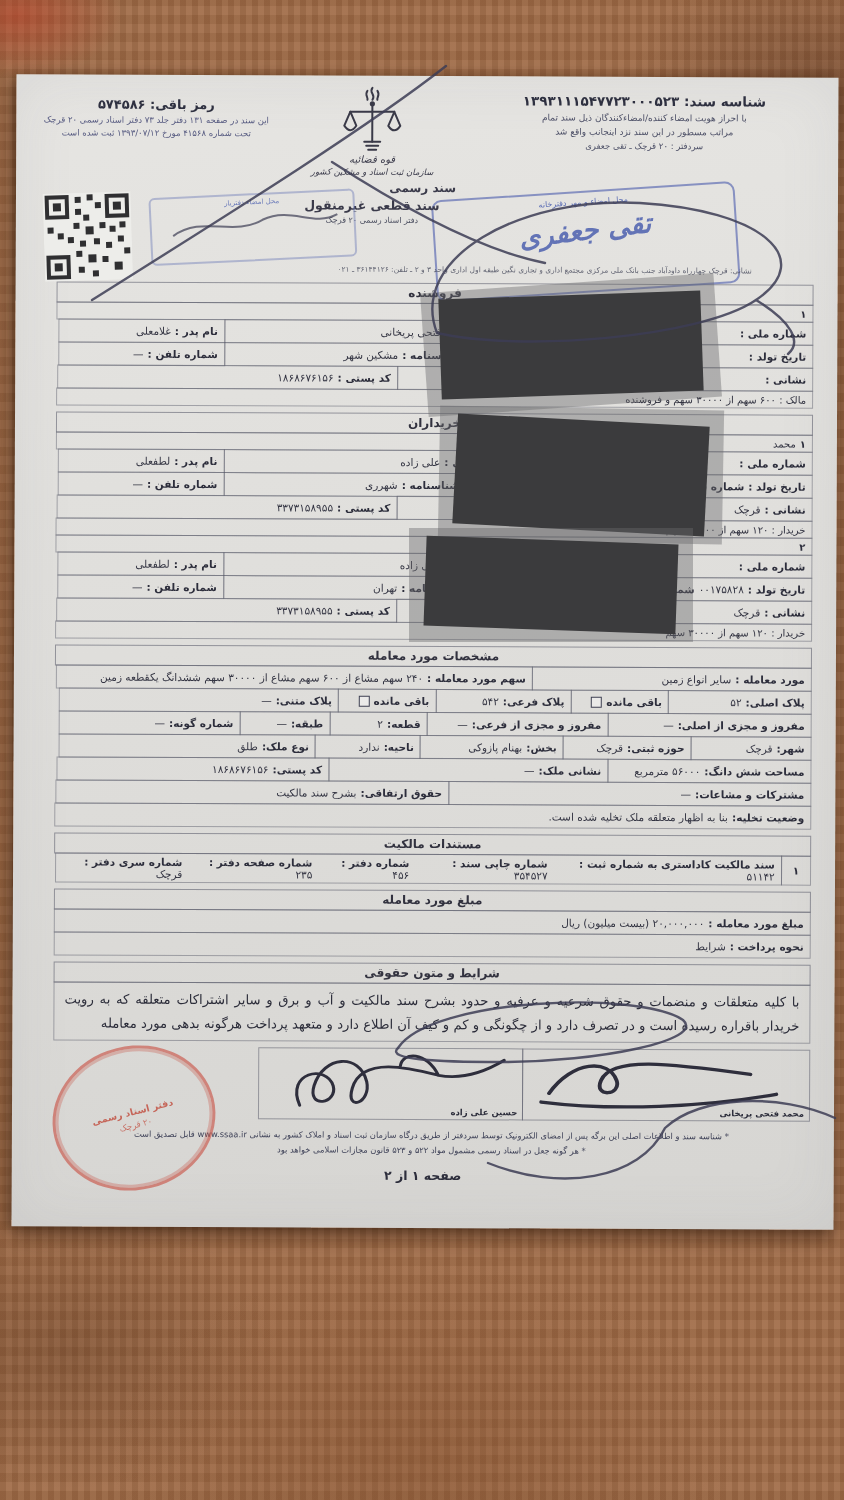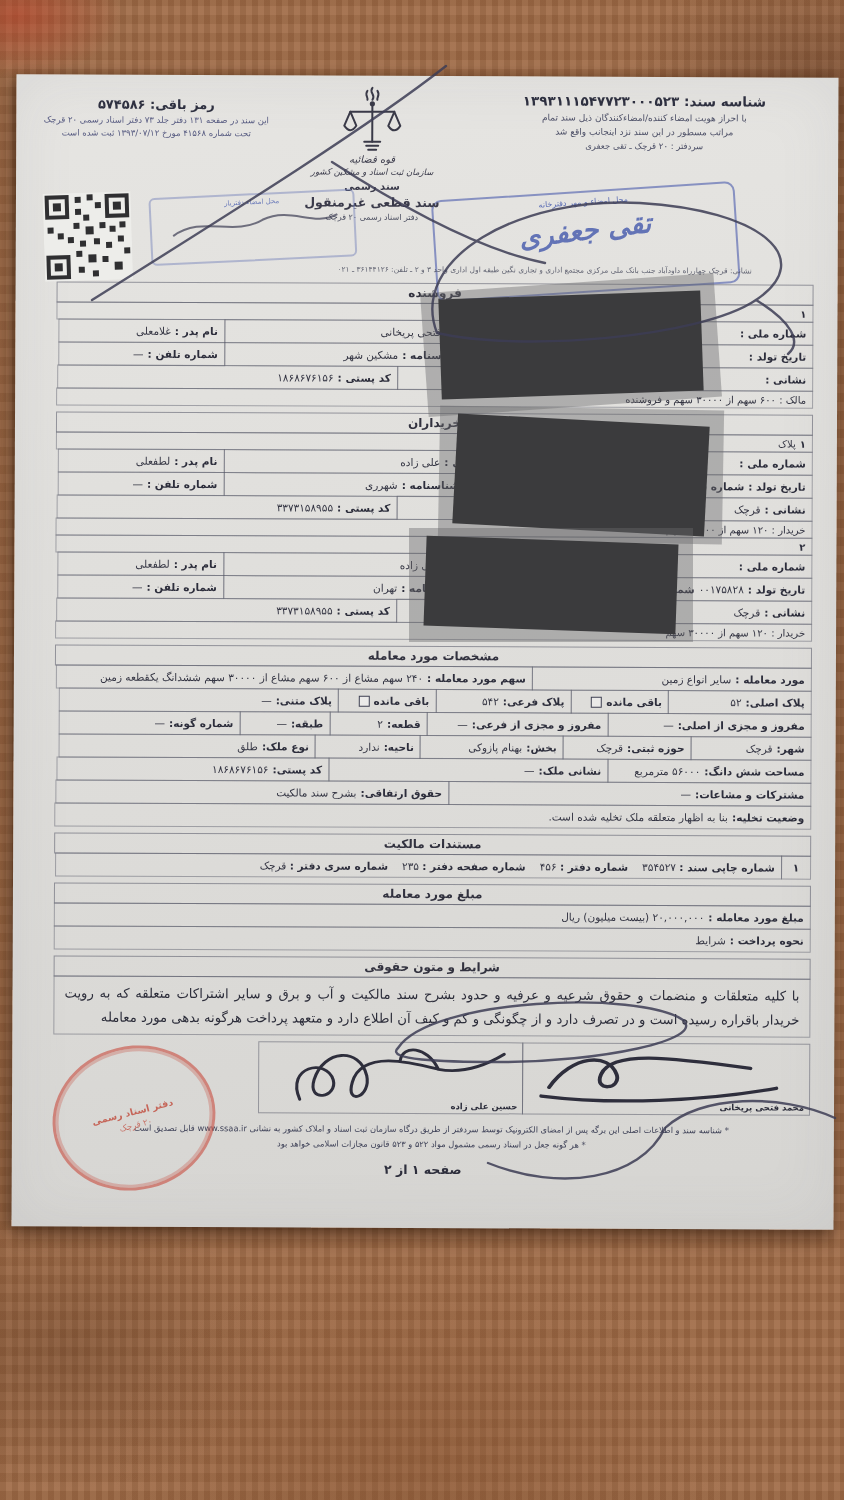--- a/index.html
+++ b/index.html
@@ -20,21 +20,21 @@
   .content{position:relative;color:#32323f;}
   
   .hdr{position:relative;height:207px;}
   .hdr .col-right{position:absolute;right:8px;top:16px;width:372px;text-align:center;}
   .docid{font-size:13.5px;font-weight:700;color:#2e3040;}
   .small-line{font-size:9px;color:#4c4f66;margin-top:4px;}
   .notary-line{font-size:8.5px;color:#4c4f66;margin-top:4px;}
   .col-center{position:absolute;left:272px;top:10px;width:168px;text-align:center;color:#3a3a4a;}
   .org1{font-size:10px;font-style:italic;font-family:"DejaVu Serif",serif;margin-top:2px;}
   .org2{font-size:8.5px;font-style:italic;font-family:"DejaVu Serif",serif;margin-top:2px;}
-  .dt1{font-size:10px;font-weight:700;margin-top:4px;}
+  .dt1{font-size:12px;font-weight:700;margin-top:4px;text-align:right;}
   .dt2{font-size:12.5px;font-weight:700;margin-top:3px;}
   .office{font-size:8px;margin-top:3px;color:#4c4f60;}
   .addr{position:absolute;left:240px;right:4px;top:189px;font-size:7.5px;color:#4c4f60;opacity:.85;text-align:center;white-space:nowrap;overflow:hidden;}
   .col-left{position:absolute;left:14px;top:22px;width:252px;text-align:center;}
   .verify{font-size:13px;font-weight:700;color:#2e3040;}
   .reg-note{font-size:8.5px;color:#565a80;margin-top:3px;}
   .qr{position:absolute;left:28px;top:118px;width:88px;height:88px;opacity:.88;transform:rotate(-2deg);}
   .stamp-registrar{position:absolute;left:134px;top:118px;width:202px;height:64px;
     border:2px solid rgba(110,125,185,.45);border-radius:6px;transform:rotate(-3deg);}
   .stamp-registrar .tl{font-size:7px;color:#5a6cb4;text-align:center;margin-top:3px;opacity:.85;}
@@ -226,21 +226,21 @@
           </div>
         </div>
       </div>
 
       <div class="sec gap">
         <div class="sec-title">خریداران</div>
 
         <div class="tr short">
           <div class="td" style="width:100%;">
             <span class="lb">۱</span>
-            <span class="vl">پلاک</span>
+            <span class="vl">محمد</span>
           </div>
         </div>
         <div class="tr">
           <div class="td" style="width:38%;">
             <span class="lb">شماره ملی :</span>
           </div>
           <div class="td" style="width:40%;">
             <span class="lb">نام خانوادگی :</span>
             <span class="vl">علی زاده</span>
           </div>
@@ -440,20 +440,21 @@
         </div>
       </div>
 
       <div class="sec gap">
         <div class="sec-title">مستندات مالکیت</div>
         <div class="tr">
           <div class="td" style="width:4%;justify-content:center;">
             <span class="lb">۱</span>
           </div>
           <div class="td" style="width:96%;gap:14px;">
+            <span><span class="lb">سند مالکیت کاداستری به شماره ثبت :</span> <span class="vl">۵۱۱۴۲</span></span>
             <span><span class="lb">شماره چاپی سند :</span> <span class="vl">۳۵۴۵۲۷</span></span>
             <span><span class="lb">شماره دفتر :</span> <span class="vl">۴۵۶</span></span>
             <span><span class="lb">شماره صفحه دفتر :</span> <span class="vl">۲۳۵</span></span>
             <span><span class="lb">شماره سری دفتر :</span> <span class="vl">قرچک</span></span>
           </div>
         </div>
       </div>
 
       <div class="sec gap">
         <div class="sec-title">مبلغ مورد معامله</div>

